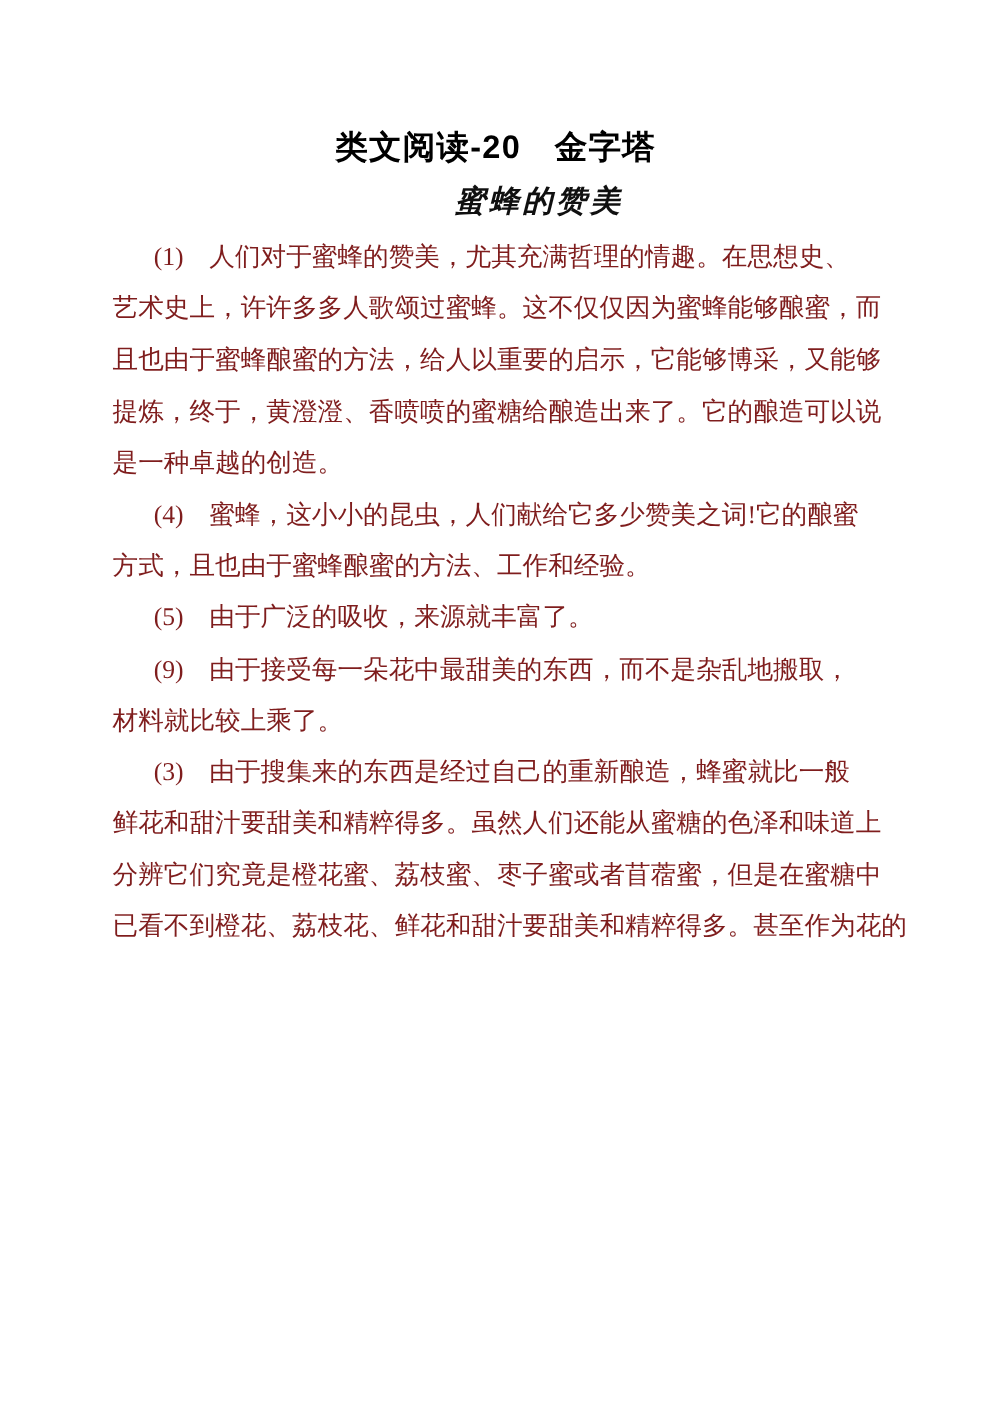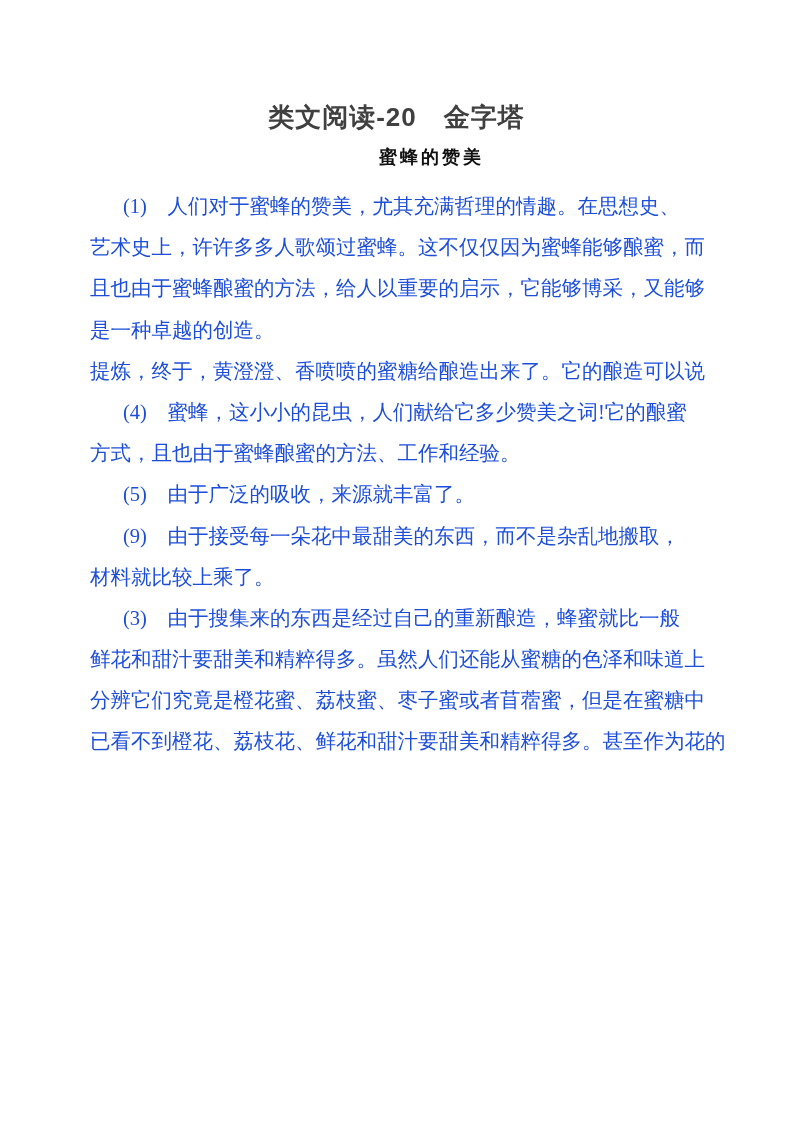--- a/index.html
+++ b/index.html
@@ -31,57 +31,58 @@
   }
   .subtitle {
     position: absolute;
     top: 145px;
     left: 0;
     width: 100%;
     text-align: center;
     text-indent: 70px; 
     font-family: "Liberation Sans", "DejaVu Sans", sans-serif;
     font-weight: 600;
-    font-size: 18px;
+    font-size: 24px;
     letter-spacing: 3px;
     color: #101010;
     white-space: nowrap;
+    font-style: italic;
   }
   .doc-body {
     position: absolute;
     top: 186px;
     left: 90px;
     width: 613px;
     font-size: 20.5px;
-    color: #1d4ed8;
+    color: #7f1d1d;
   }
   .para { margin: 0; padding: 0; }
   .line {
     height: 41.2px;
     line-height: 41.2px;
     white-space: nowrap;
     overflow: visible;
   }
   .line.first {
     text-indent: 33px; 
   }
 </style>
 </head>
 <body>
 
 <div class="page" style="background: rgb(255, 255, 255); color: rgb(31, 31, 31);">
-  <div class="title" style="color: #404040;">类文阅读-20　金字塔</div>
+  <div class="title" style="color: #000000;">类文阅读-20　金字塔</div>
   <div class="subtitle">蜜蜂的赞美</div>
   <div class="doc-body">
       <div class="para">
         <div class="line first">(1)　人们对于蜜蜂的赞美，尤其充满哲理的情趣。在思想史、</div>
         <div class="line">艺术史上，许许多多人歌颂过蜜蜂。这不仅仅因为蜜蜂能够酿蜜，而</div>
         <div class="line">且也由于蜜蜂酿蜜的方法，给人以重要的启示，它能够博采，又能够</div>
+        <div class="line">提炼，终于，黄澄澄、香喷喷的蜜糖给酿造出来了。它的酿造可以说</div>
         <div class="line">是一种卓越的创造。</div>
-        <div class="line">提炼，终于，黄澄澄、香喷喷的蜜糖给酿造出来了。它的酿造可以说</div>
       </div>
       <div class="para">
         <div class="line first">(4)　蜜蜂，这小小的昆虫，人们献给它多少赞美之词!它的酿蜜</div>
         <div class="line">方式，且也由于蜜蜂酿蜜的方法、工作和经验。</div>
       </div>
       <div class="para">
         <div class="line first">(5)　由于广泛的吸收，来源就丰富了。</div>
       </div>
       <div class="para">
         <div class="line first">(9)　由于接受每一朵花中最甜美的东西，而不是杂乱地搬取，</div>

